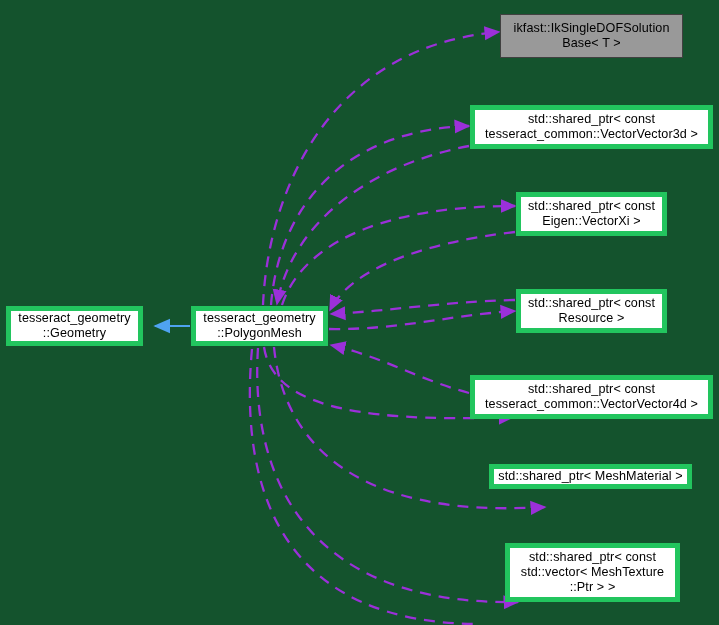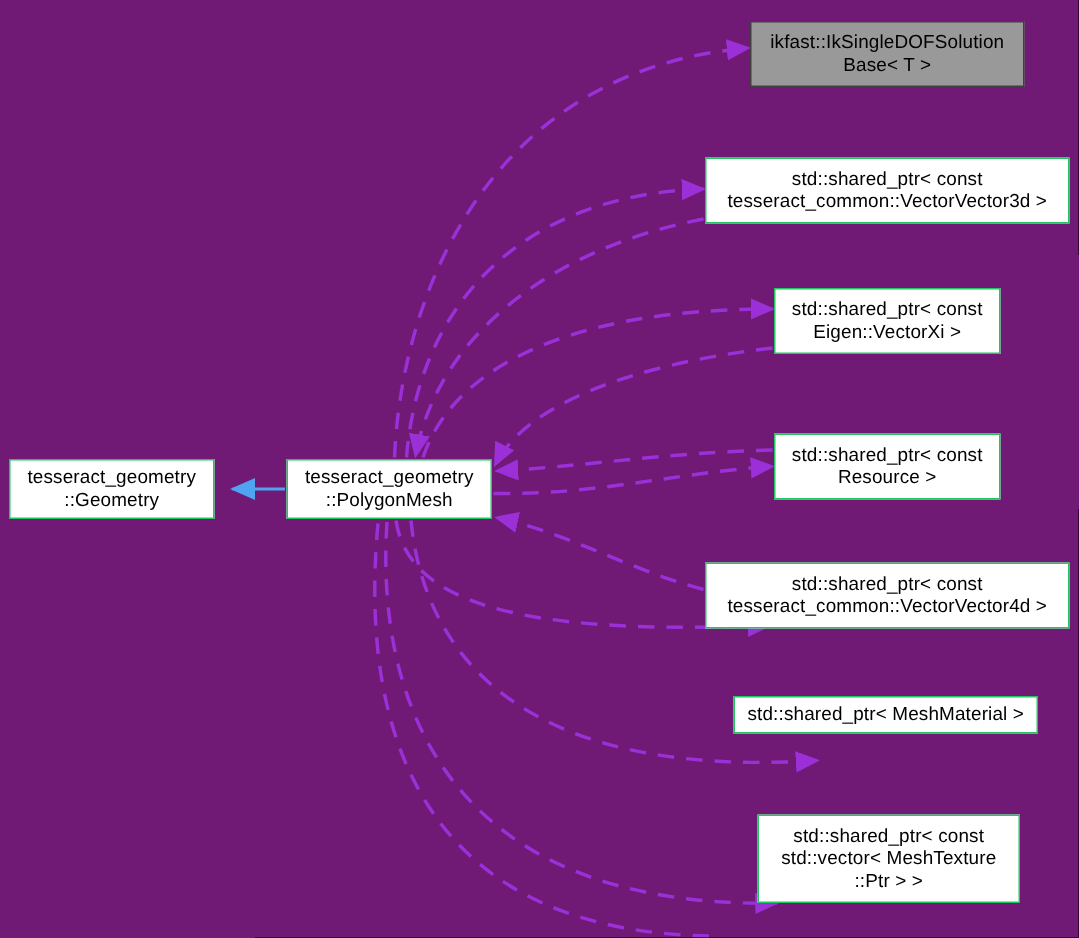--- a/index.html
+++ b/index.html
@@ -5,37 +5,37 @@
 <style>
   html, body {
     margin: 0;
     padding: 0;
     background: #000000;
   }
   #diagram-root {
     position: relative;
     width: 719px;
     height: 625px;
-    background: #701a75;
+    background: #14532d;
     font-family: "Liberation Sans", "DejaVu Sans", sans-serif;
     overflow: hidden;
   }
   #edge-layer {
     position: absolute;
     left: 0;
     top: 0;
     width: 719px;
     height: 625px;
     pointer-events: none;
   }
   .node {
     position: absolute;
     box-sizing: border-box;
     background: #ffffff;
-    border: 1px solid #22c55e;
+    border: 5px solid #22c55e;
     display: flex;
     align-items: center;
     justify-content: center;
     text-align: center;
     color: #000000;
     font-size: 12.6px;
     line-height: 15px;
     letter-spacing: 0.1px;
     white-space: pre-line;
     z-index: 5;

